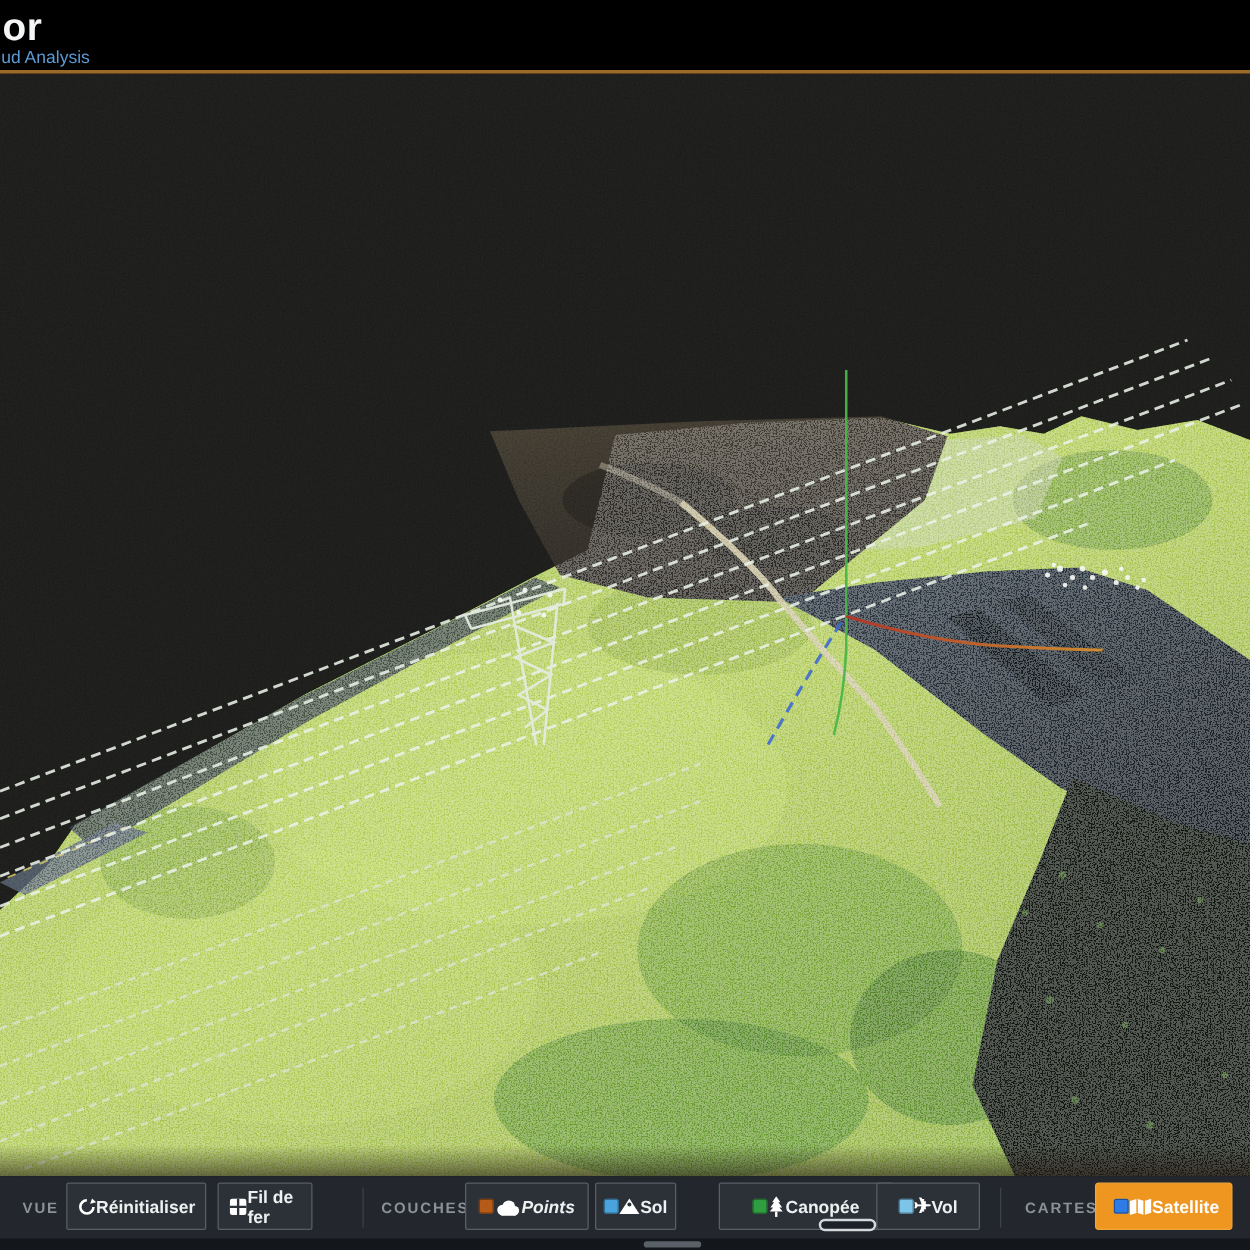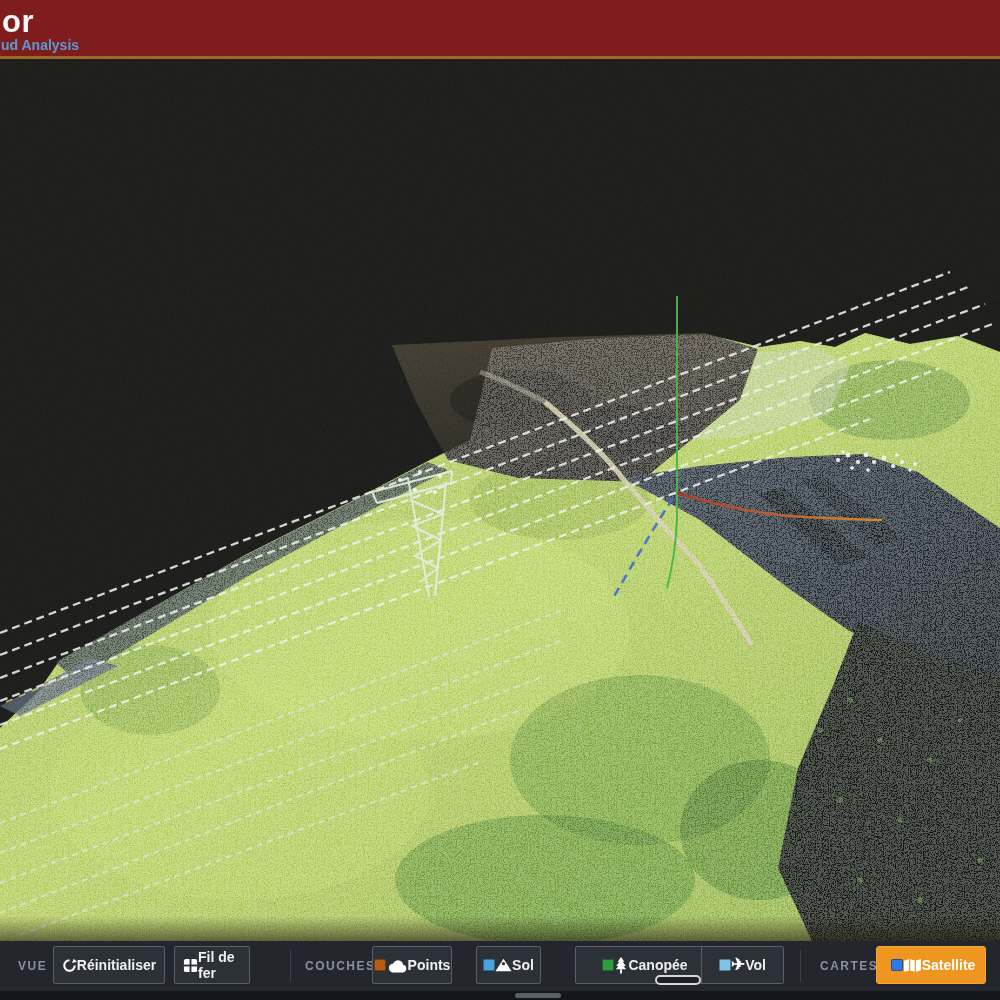--- a/index.html
+++ b/index.html
@@ -4,29 +4,29 @@
 <style>
   html,body{margin:0;padding:0;}
   body{
     width:1000px;height:1000px;position:relative;overflow:hidden;
     background:#101214;font-family:"Liberation Sans",sans-serif;
     -webkit-font-smoothing:antialiased;
   }
   
   .app-header{
     position:absolute;left:0;top:0;width:1000px;height:56px;
-    background:#7f1d1d;border-bottom:3px solid #9c6a28;box-sizing:content-box;
+    background:#000000;border-bottom:3px solid #9c6a28;box-sizing:content-box;
   }
   .app-title{
     position:absolute;left:2px;top:4px;margin:0;
     font-size:31px;font-weight:bold;color:#f4f5f6;letter-spacing:.5px;
   }
   .app-subtitle{
     position:absolute;left:1px;top:37px;margin:0;
-    font-size:14px;font-weight:bold;color:#5b9bd5;
+    font-size:14px;font-weight:normal;color:#5b9bd5;
   }
   
   .viewport{
     position:absolute;left:0;top:59px;width:1000px;height:882px;background:#191918;
   }
   .viewport svg{display:block;}
   
   .toolbar{
     position:absolute;left:0;top:941px;width:1000px;height:50px;
     background:#23272d;
@@ -249,21 +249,21 @@
         <line x1="1" y1="8" x2="15" y2="8" stroke="#2c3137" stroke-width="2"></line>
       </svg>
     </span>
     <span>Fil de fer</span>
   </div>
 
   <div class="tb-divider" style="left:290px;"></div>
 
   <div class="tb-label" style="left:305px;text-align:center;">COUCHES</div>
 
-  <div class="tb-btn" style="left:372px;width:80px;">
+  <div class="tb-btn" style="left:372px;width:99px;font-style:italic;">
     <span class="swatch" style="background-color: rgb(181, 90, 23);"></span>
     <span class="icon">
       <svg width="22" height="15" viewBox="0 0 22 15">
         <circle cx="7" cy="10" r="4.2" fill="#ffffff"></circle>
         <circle cx="12" cy="7.5" r="5.2" fill="#ffffff"></circle>
         <circle cx="16.5" cy="10.5" r="3.8" fill="#ffffff"></circle>
         <rect x="4.5" y="9.5" width="14.5" height="5" rx="2.5" fill="#ffffff"></rect>
       </svg>
     </span>
     <span>Points</span>

